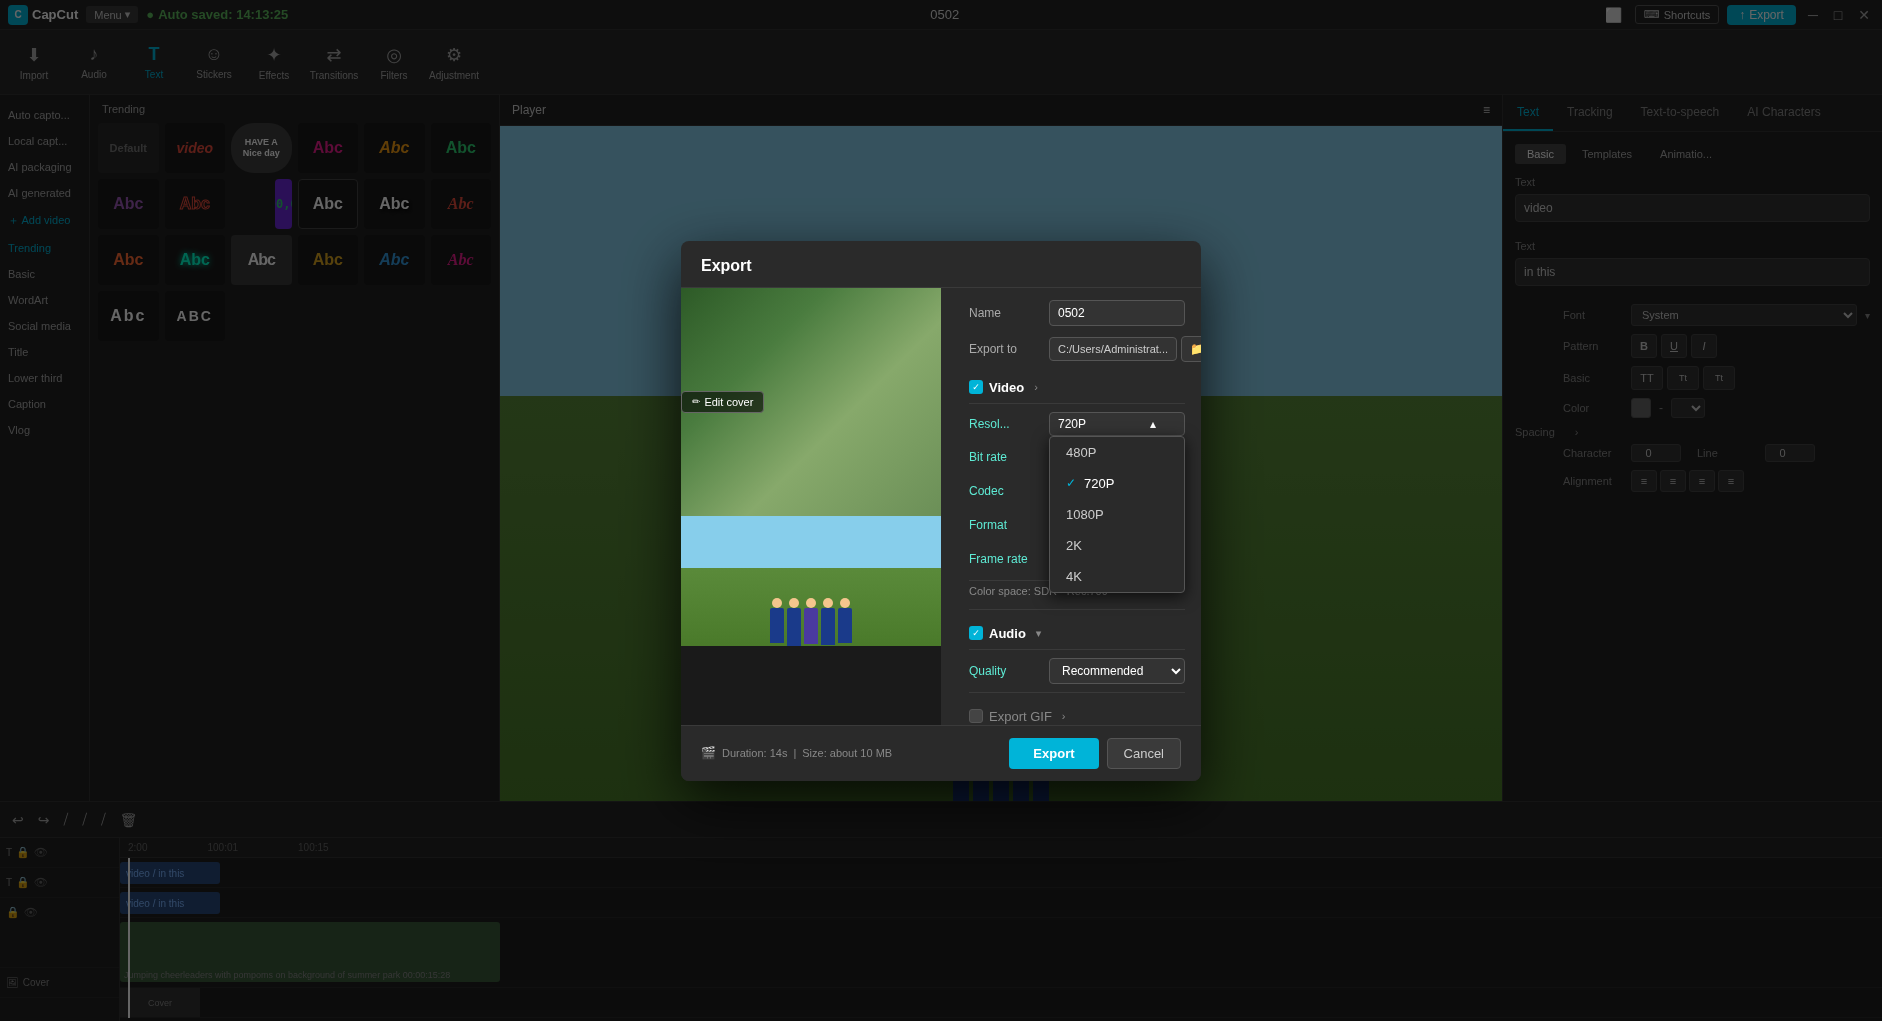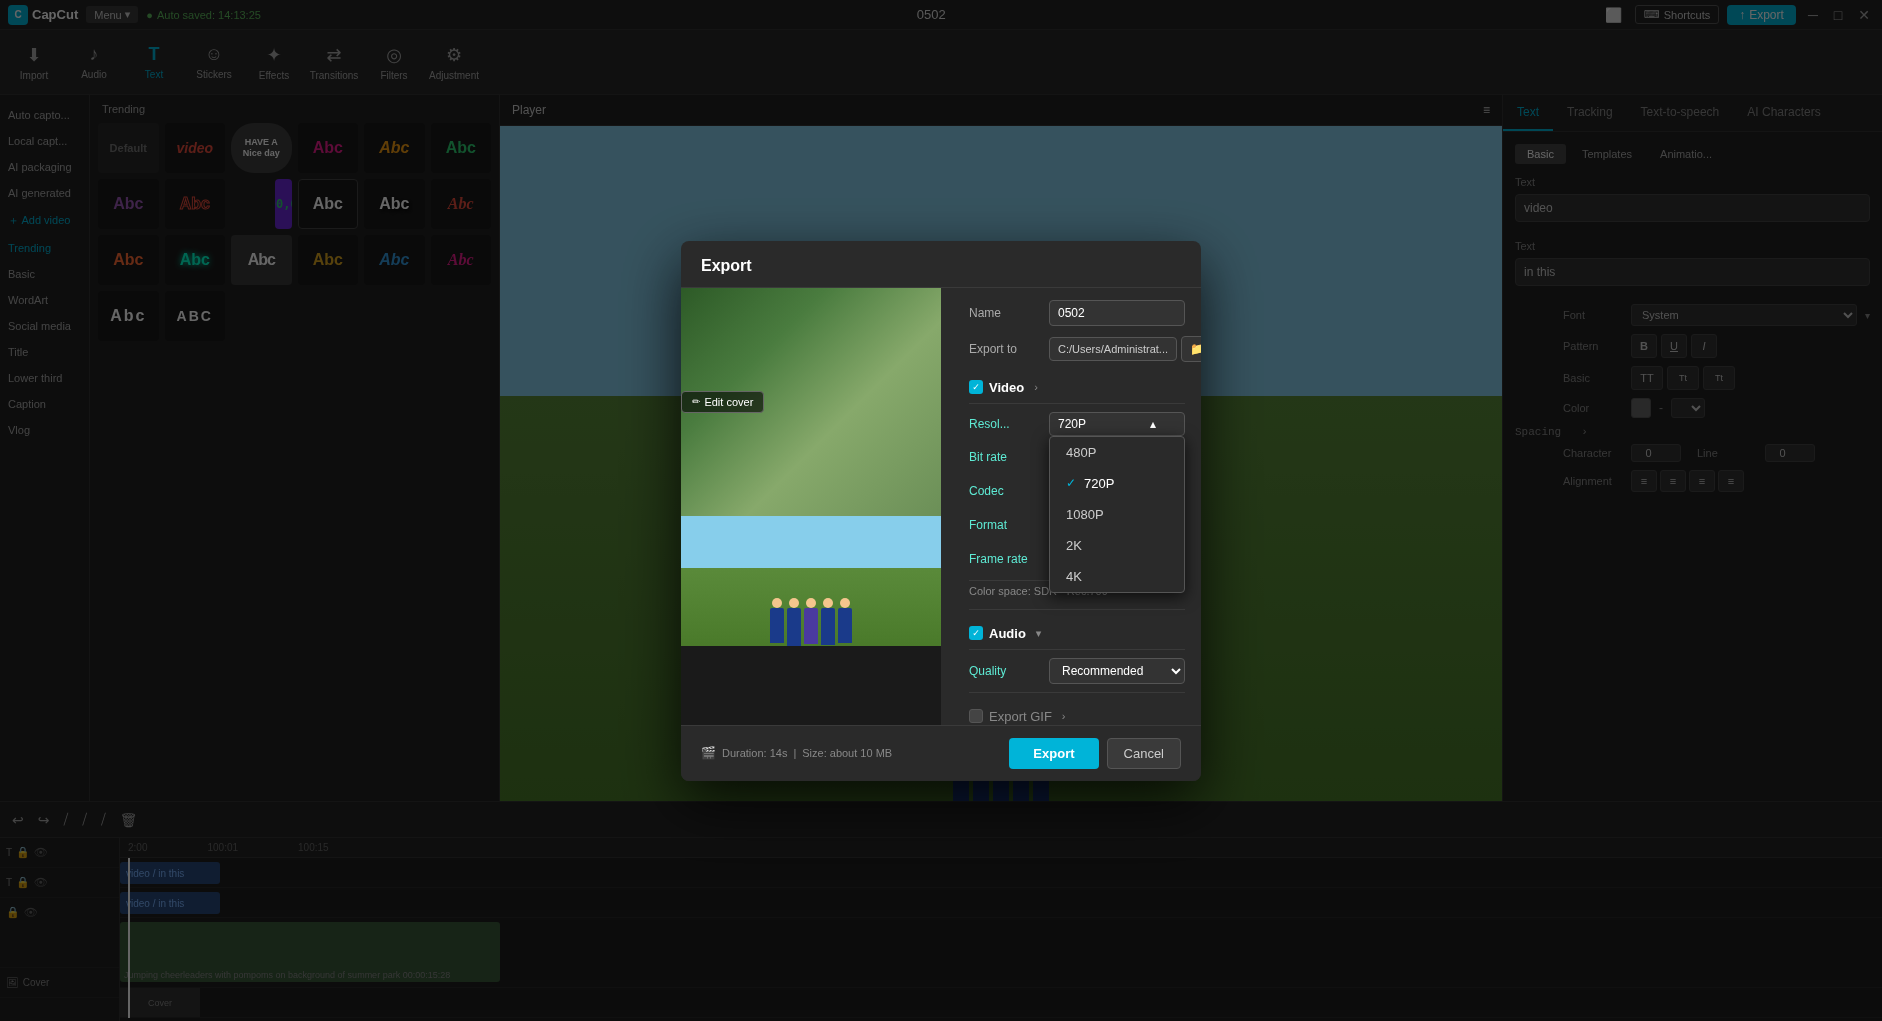--- a/index.html
+++ b/index.html
@@ -31,21 +31,21 @@
       width: 20px; height: 20px; background: #00b4d8;
       border-radius: 4px; display: flex; align-items: center; justify-content: center;
       color: #fff; font-size: 10px; font-weight: bold;
     }
     .menu-btn {
       background: #3a3a3a; border: none; color: #ccc;
       padding: 2px 8px; border-radius: 3px; cursor: pointer; font-size: 11px;
       display: flex; align-items: center; gap: 3px;
     }
     .autosave {
-      color: #5cb85c; font-size: 11px; display: flex; align-items: center; gap: 4px;
+      color: #5cb85c; font-size: 13px; display: flex; align-items: center; gap: 4px; font-weight: bold;
     }
     .autosave::before { content: '●'; color: #5cb85c; }
     .topbar-center { flex: 1; text-align: center; font-size: 13px; color: #ddd; }
     .topbar-right { display: flex; align-items: center; gap: 8px; }
     .shortcuts-btn {
       background: none; border: 1px solid #555; color: #ccc;
       padding: 2px 8px; border-radius: 3px; cursor: pointer; font-size: 11px;
       display: flex; align-items: center; gap: 4px;
     }
     .export-btn-top {
@@ -222,21 +222,21 @@
       padding: 3px 6px; border-radius: 3px; font-size: 11px; flex: 1;
     }
     .align-btns { display: flex; gap: 3px; }
     .align-btn {
       background: #333; border: 1px solid #444; color: #ccc;
       width: 26px; height: 22px; border-radius: 3px; cursor: pointer; font-size: 11px;
       display: flex; align-items: center; justify-content: center;
     }
     .spacing-label {
       font-size: 11px; color: #888; margin-bottom: 6px;
-      display: flex; align-items: center; gap: 20px; font-family: Liberation Mono, monospace;
+      display: flex; align-items: center; gap: 20px;
     }
 
     
     .timeline {
       height: 220px;
       background: #1e1e1e;
       border-top: 1px solid #333;
       display: flex;
       flex-direction: column;
     }

